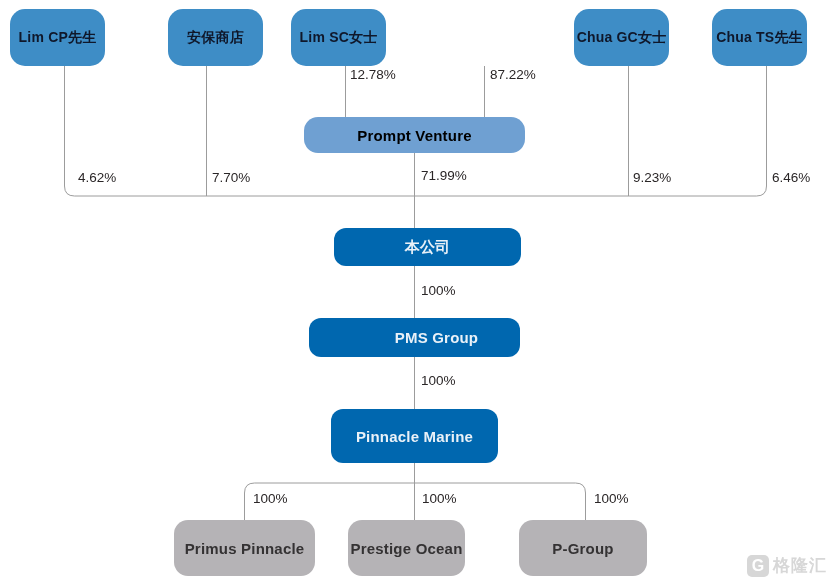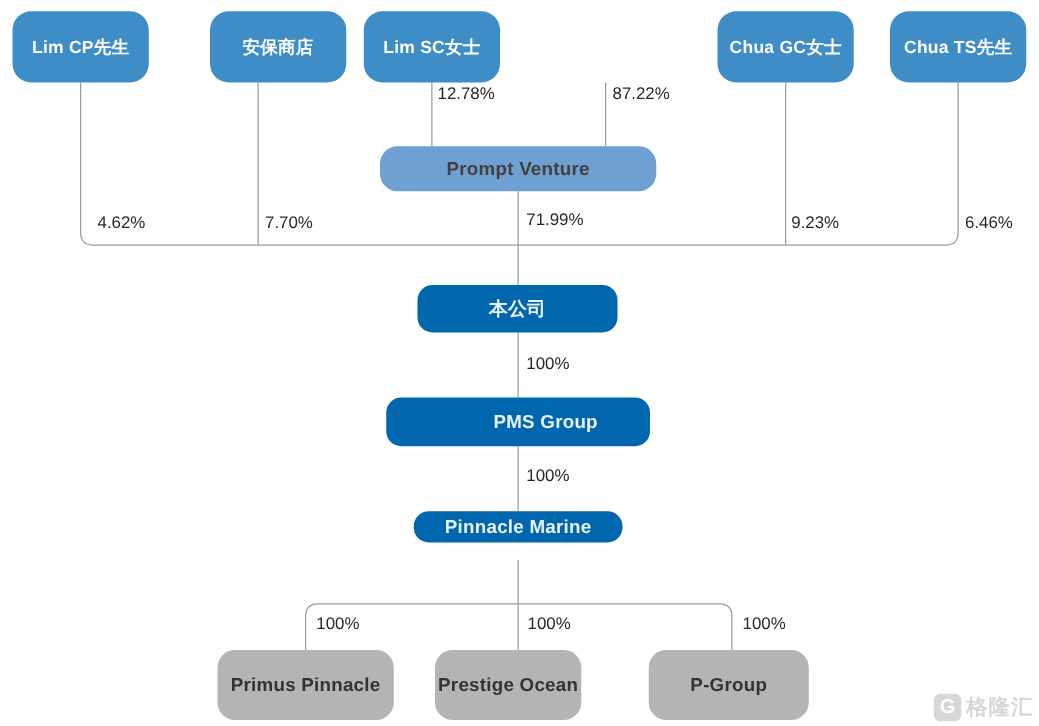--- a/index.html
+++ b/index.html
@@ -35,44 +35,44 @@
     position: absolute;
     display: flex;
     align-items: center;
     justify-content: center;
     text-align: center;
     font-weight: 600;
     letter-spacing: 0.2px;
   }
   .node-top {
     top: 9px;
-    width: 109px;
+    width: 95px;
     height: 57px;
     border-radius: 15px;
     background: var(--node-blue);
-    color: #ffffff;
+    color: #0f172a;
     font-size: 14px;
   }
   .node-light {
     left: 304px; top: 117px;
     width: 221px; height: 36px;
     border-radius: 14px;
     background: var(--node-light-blue);
-    color: #404040;
+    color: #000000;
     font-size: 15px;
   }
   .node-dark {
     border-radius: 12px;
     background: var(--node-dark-blue);
     color: #e9f1f8;
     font-size: 15px;
   }
-  .node-company { left: 334px; top: 228px; width: 160px; height: 38px; }
+  .node-company { left: 334px; top: 228px; width: 187px; height: 38px; }
   .node-pms { left: 309px; top: 318px; width: 211px; height: 39px; padding-left: 44px; }
-  .node-pinnacle { left: 331px; top: 409px; width: 167px; height: 25px; }
+  .node-pinnacle { left: 331px; top: 409px; width: 167px; height: 54px; }
   .node-sub {
     top: 520px;
     height: 56px;
     border-radius: 14px;
     background: var(--node-gray);
     color: #343233;
     font-size: 15px;
   }
   .pct {
     position: absolute;

